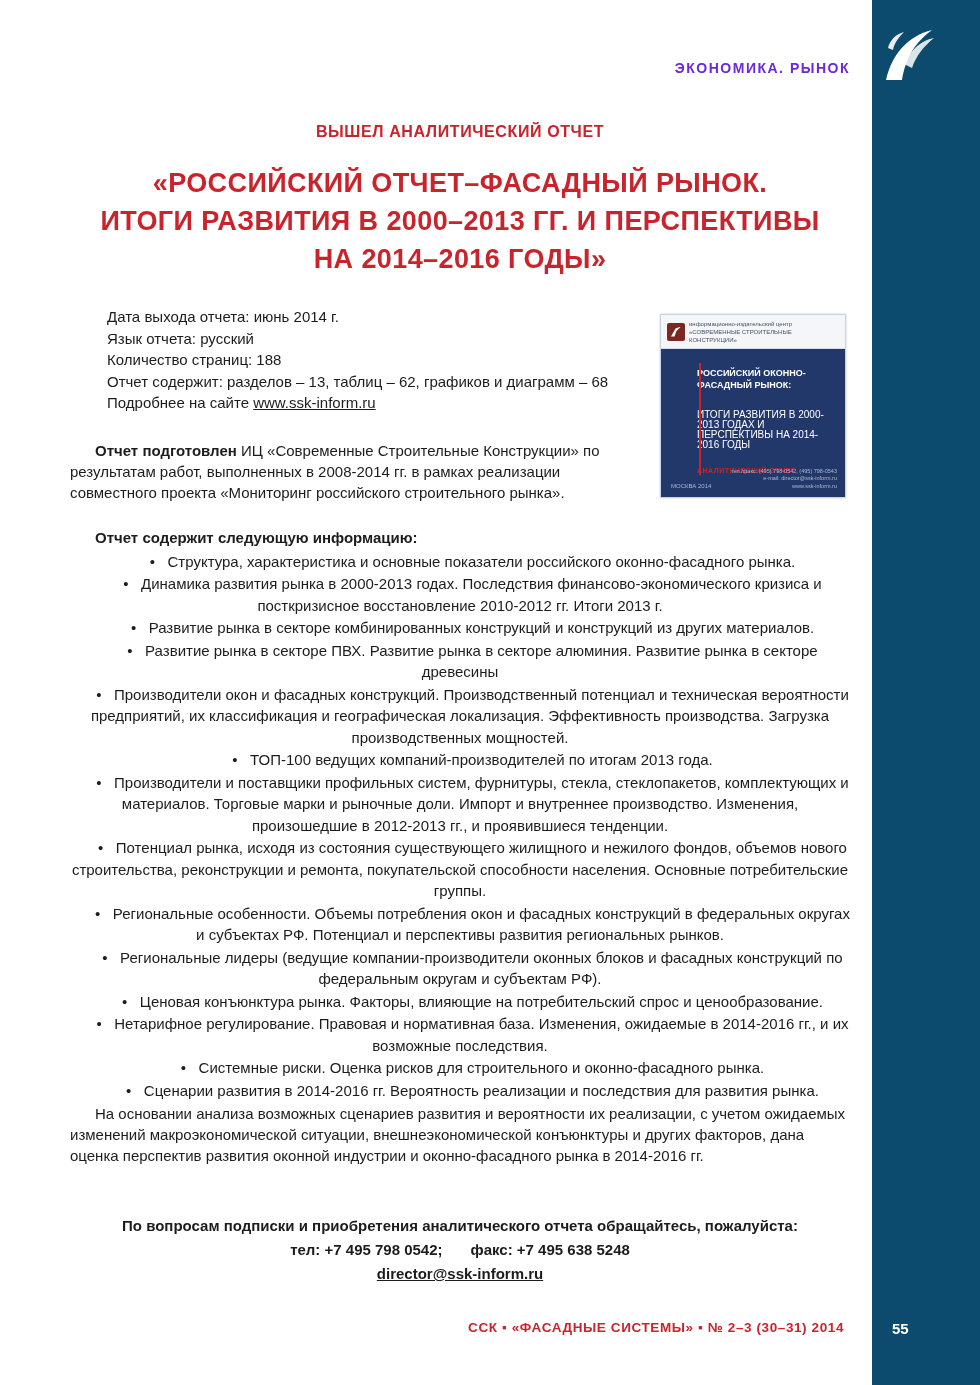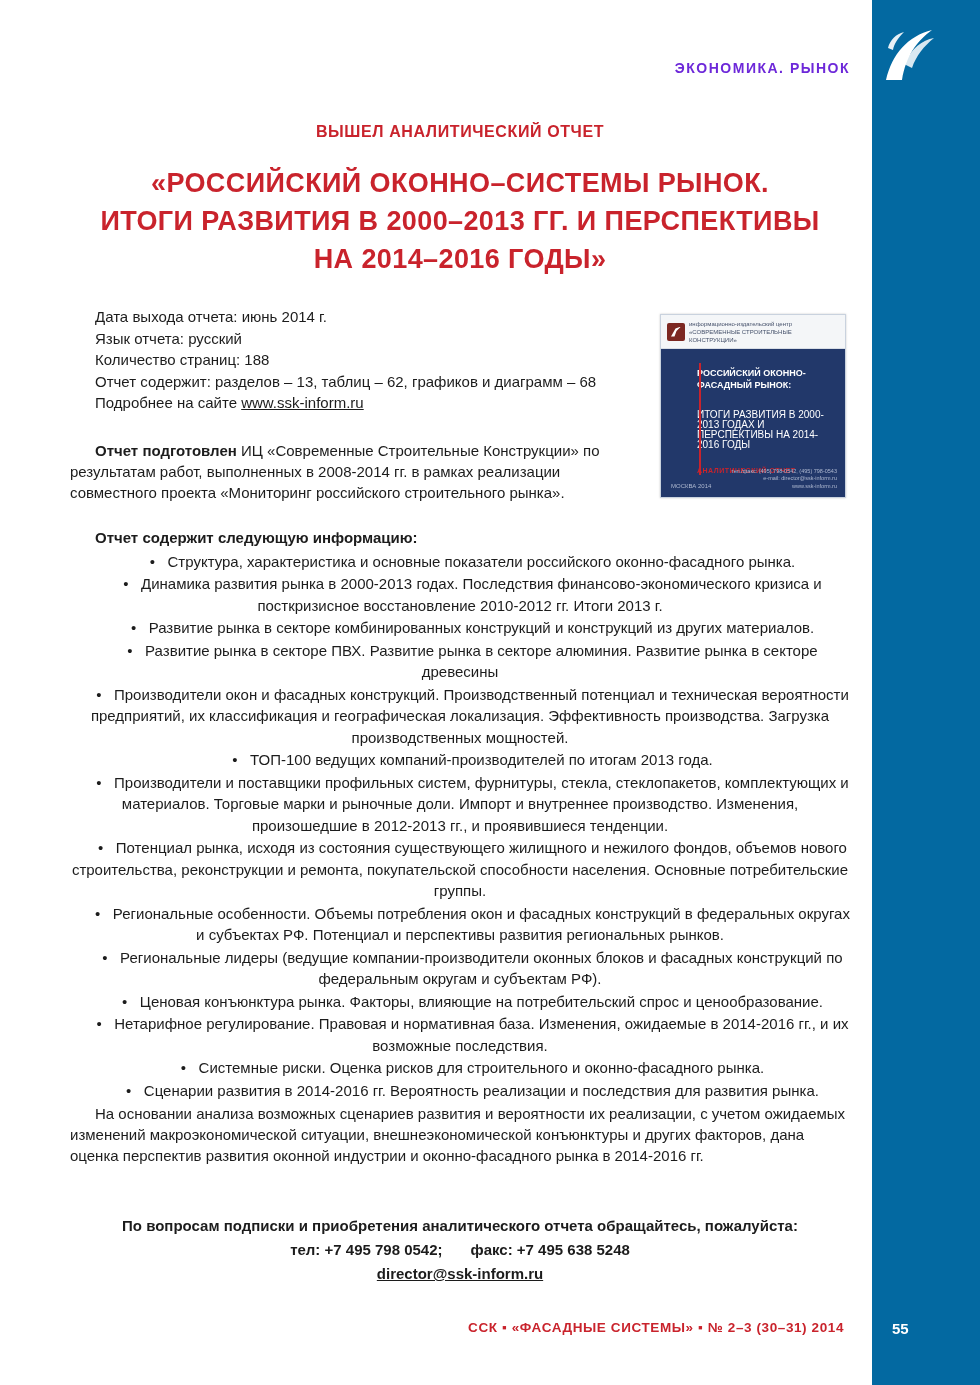--- a/index.html
+++ b/index.html
@@ -10,21 +10,21 @@
     margin: 0 auto;
     background: #ffffff;
     font-family: "Liberation Sans", sans-serif;
     color: #1c1c1c;
     overflow: hidden;
   }
   
   .side-bar {
     position: absolute; top: 0; right: 0;
     width: 108px; height: 100%;
-    background: #0369a1;
+    background: #0c4a6e;
   }
   .logo-wrap { position: absolute; top: 24px; left: 6px; width: 60px; height: 64px; }
   .page-num {
     position: absolute; bottom: 48px; left: 20px;
     color: #ffffff; font-weight: bold; font-size: 15px;
   }
   
   .content {
     position: absolute; left: 70px; top: 0;
     width: 780px;
@@ -93,21 +93,21 @@
   .cover-title2 { color: #ffffff; font-size: 10px; line-height: 10px; margin-top: 19px; }
   .cover-subtitle { color: #c9232c; font-weight: bold; font-size: 7px; margin-top: 10px; letter-spacing: 0.5px; }
   .cover-bottom {
     position: absolute; left: 10px; right: 8px; bottom: 7px;
     display: flex; justify-content: space-between; align-items: flex-end;
   }
   .cover-city { color: #aeb8d0; font-size: 6px; line-height: 8px; }
   .cover-contacts { text-align: right; color: #aeb8d0; font-size: 5.5px; line-height: 7.5px; }
   
   .meta { margin: 2px 0 0 25px; }
-  .meta-line { line-height: 21.5px; }
+  .meta-line { line-height: 21.5px; margin-left: 12px; }
   .site-link, .email-link { color: #1c1c1c; text-decoration: underline; cursor: pointer; }
   
   .para { margin: 0; text-indent: 25px; }
   .intro-para { margin-top: 26px; }
   .contents-heading { margin-top: 24px; font-weight: bold; }
   .bullet-list { margin: 3px 0 0 0; padding: 0; list-style: none; text-align: center; }
   .bullet-list li { text-indent: 25px; line-height: 21.5px; margin: 1px 0; }
   .bullet-list li::before { content: "\2022\00a0\00a0\00a0"; }
   .closing-para { margin-top: 2px; }
   
@@ -144,21 +144,21 @@
 
   <div class="footer-line">ССК ▪ «ФАСАДНЫЕ СИСТЕМЫ» ▪ № 2–3 (30–31) 2014</div>
 
   <div class="content">
 
     <div class="section-label">ЭКОНОМИКА. РЫНОК</div>
 
     <div class="announcement">ВЫШЕЛ АНАЛИТИЧЕСКИЙ ОТЧЕТ</div>
 
     <div class="report-title">
-      <div>«РОССИЙСКИЙ ОКОННО–СИСТЕМЫ РЫНОК.</div>
+      <div>«РОССИЙСКИЙ ОТЧЕТ–ФАСАДНЫЙ РЫНОК.</div>
       <div>ИТОГИ РАЗВИТИЯ В 2000–2013 ГГ. И ПЕРСПЕКТИВЫ</div>
       <div>НА 2014–2016 ГОДЫ»</div>
     </div>
 
     <div class="flow">
 
       <div class="cover">
         <div class="cover-top">
           <div class="cover-top-logo"></div>
           <div class="cover-top-text">

